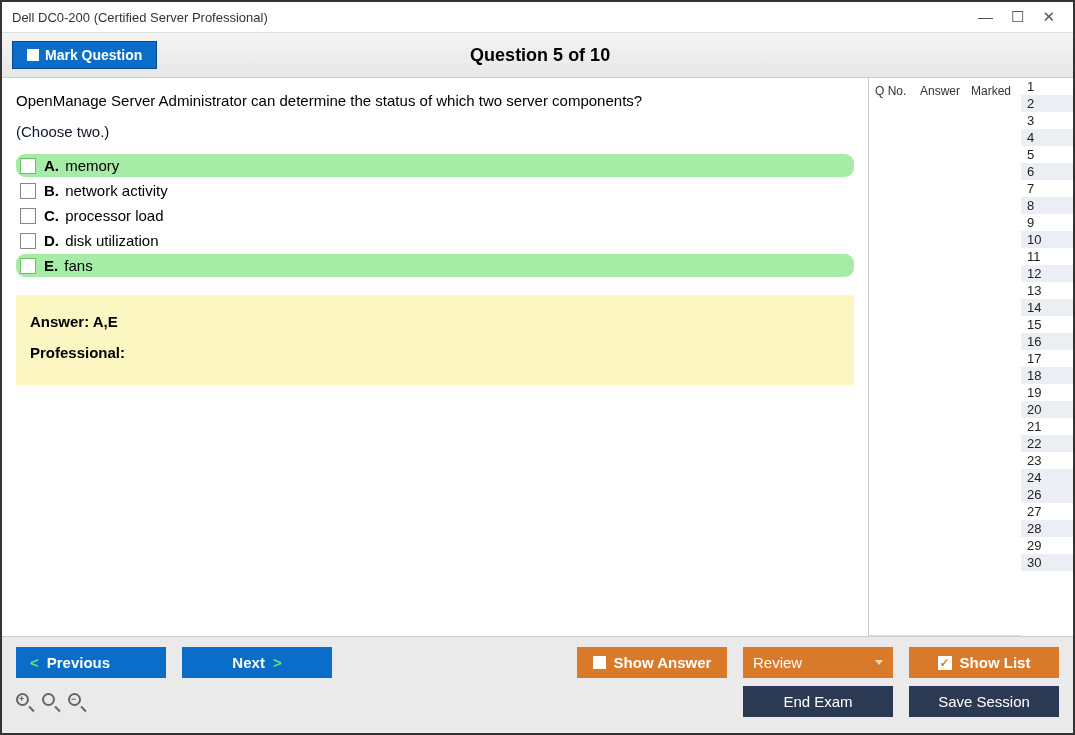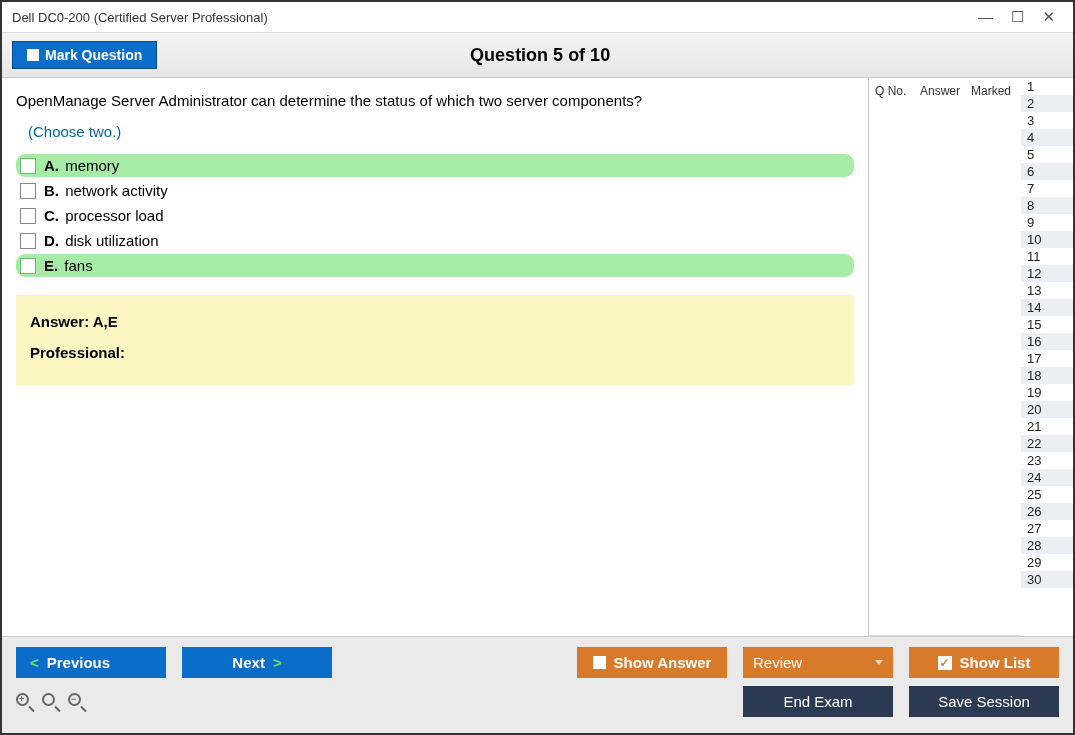--- a/index.html
+++ b/index.html
@@ -9,21 +9,21 @@
 .titlebar-text { flex: 1; color: #333; }
 .window-controls { display: flex; gap: 18px; padding-right: 8px; }
 .window-controls span { color: #555; font-size: 15px; font-family: sans-serif; cursor: default; }
 .header-bar { background: linear-gradient(#f4f4f4,#e7e7e7); border-bottom: 1px solid #ccc; display: flex; align-items: center; padding: 8px 10px; }
 .mark-btn { background: #0a6dc9; color: #fff; padding: 5px 14px; font-weight: bold; font-size: 14px; border: 1px solid #064a8d; display: flex; align-items: center; gap: 6px; cursor: pointer; }
 .mark-btn .box { width: 12px; height: 12px; background: #fff; display: inline-block; }
 .question-title { flex: 1; text-align: center; font-weight: bold; font-size: 18px; color: #000; margin-left: -140px; }
 .main { flex: 1; display: flex; overflow: hidden; }
 .content { flex: 1; padding: 14px 14px 0 14px; overflow: auto; }
 .qtext { font-size: 15px; color: #000; margin-bottom: 14px; }
-.qsub { font-size: 15px; color: #0369a1; margin-bottom: 14px; margin-left: 12px; }
+.qsub { font-size: 15px; color: #0f172a; margin-bottom: 14px; }
 .options { margin-bottom: 18px; }
 .option { display: flex; align-items: center; padding: 3px 4px; font-size: 15px; gap: 8px; margin-bottom: 2px; }
 .option.correct { background: #a6eba6; border-radius: 9px; }
 .chk { width: 16px; height: 16px; border: 1px solid #888; background: #fff; display: inline-block; cursor: pointer; flex-shrink: 0; }
 .option.correct .chk { border: 1px solid #6bbf6b; }
 .opt-label { font-weight: bold; margin-right: 2px; }
 .answer-box { background: #fbf6c2; padding: 18px 14px 24px 14px; }
 .answer-box .ans-line { font-weight: bold; font-size: 15px; margin-bottom: 14px; }
 .answer-box .exp-line { font-weight: bold; font-size: 15px; }
 .side-panel { width: 205px; border-left: 1px solid #ccc; display: flex; }
@@ -137,21 +137,20 @@
           <div class="qrow">15</div>
           <div class="qrow even">16</div>
           <div class="qrow">17</div>
           <div class="qrow even">18</div>
           <div class="qrow">19</div>
           <div class="qrow even">20</div>
           <div class="qrow">21</div>
           <div class="qrow even">22</div>
           <div class="qrow">23</div>
           <div class="qrow even">24</div>
-          <div class="qrow">25</div>
           <div class="qrow even">26</div>
           <div class="qrow">27</div>
           <div class="qrow even">28</div>
           <div class="qrow">29</div>
           <div class="qrow even">30</div>
         </div>
     </div>
   </div>
 
   <div class="footer">

